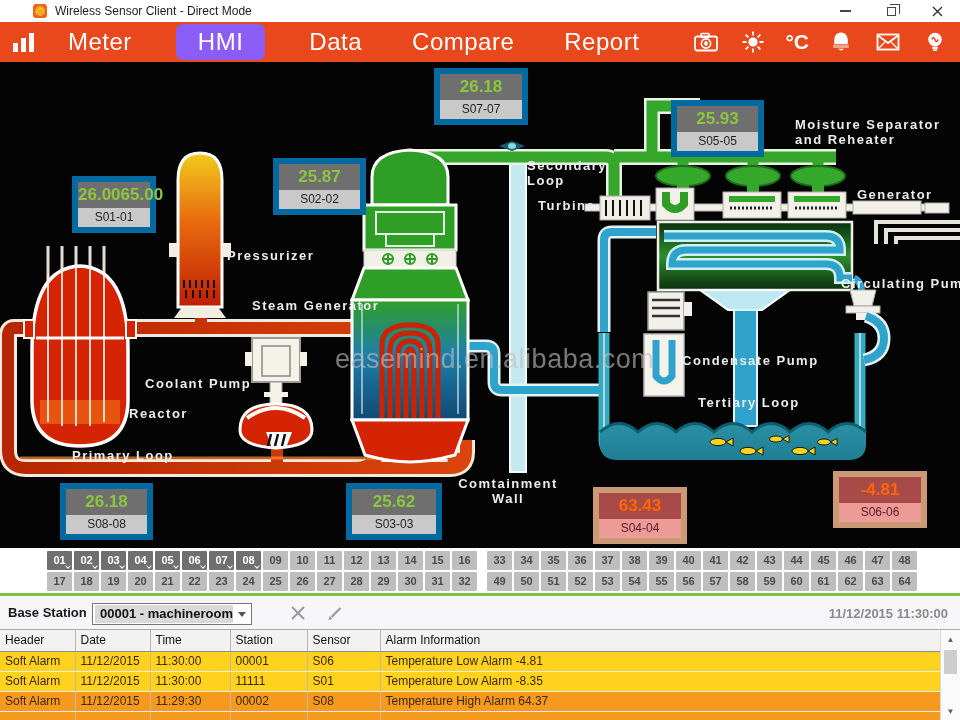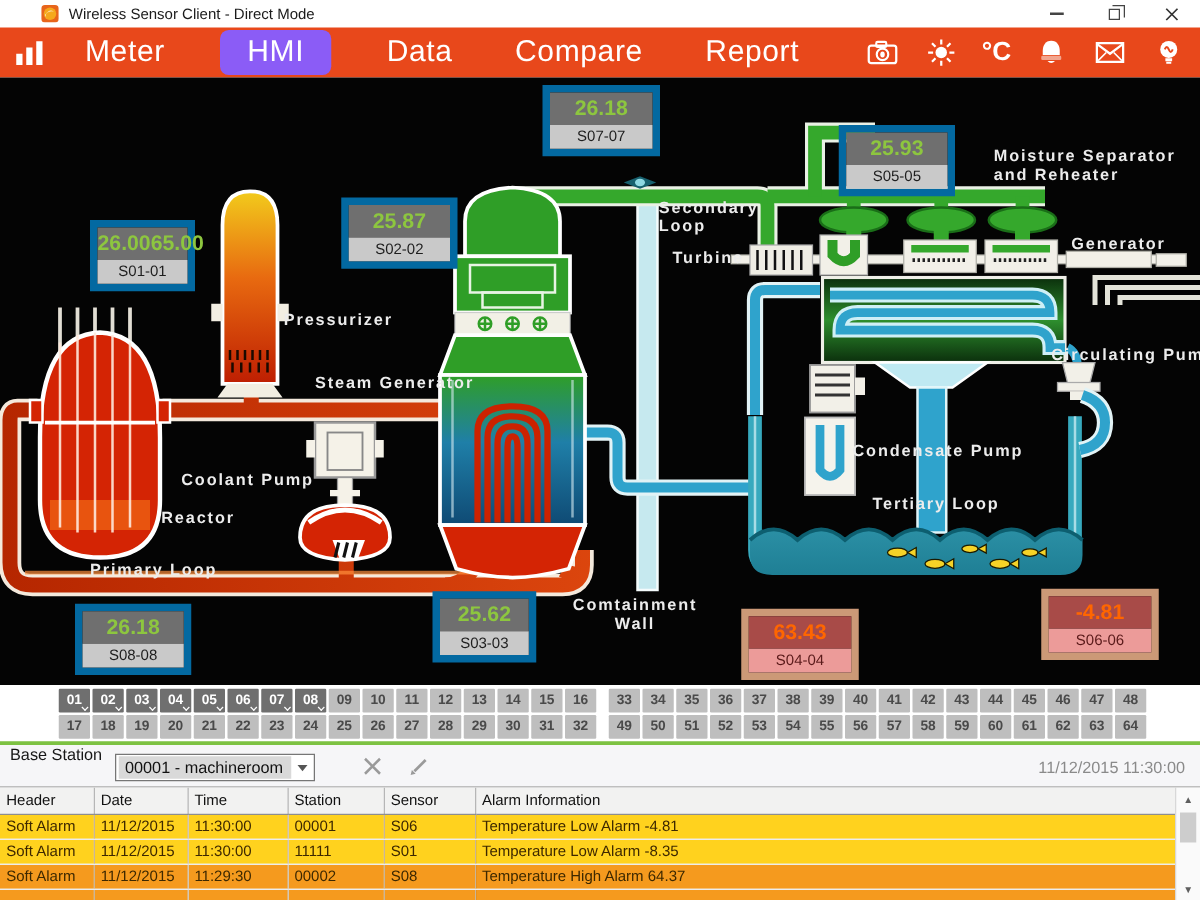--- a/index.html
+++ b/index.html
@@ -56,21 +56,21 @@
   .gblock.left { left:47px; } .gblock.right { left:487px; }
   .grow { display:flex; gap:2px; margin-bottom:2px; }
   .gcell { position:relative; width:25px; height:19px; background:#BEBEBE; color:#4A4A4A;
     font-size:11px; font-weight:bold; text-align:center; line-height:19px; border-radius:1px; }
   .gcell.sel { background:#6F6F6F; color:#fff; }
   .tick { position:absolute; right:2px; bottom:2px; width:4px; height:4px;
     border-right:1.4px solid #fff; border-bottom:1.4px solid #fff; transform:rotate(45deg); }
 
   
   .basebar { position:absolute; left:0; top:593px; width:960px; height:36px; background:#F6F6F8;
-    border-top:3px solid #7DC242; display:flex; align-items:flex-start; }
+    border-top:3px solid #7DC242; display:flex; align-items:center;font-weight:bold; }
   .bs-label { font-size:13px; color:#161616; margin-left:8px; }
   .combo { position:absolute; left:92px; top:7px; width:160px; height:22px; border:1px solid #767676;
     background:#fff; display:flex; align-items:center; }
   .combo-val { flex:1; height:18px; margin:1px 0 1px 2px; background:#D9D9D9; font-size:13px;
     line-height:18px; padding-left:5px; color:#111; }
   .combo-arrow { width:18px; display:flex; align-items:center; justify-content:center; }
   .combo-arrow i { width:0; height:0; border-left:4px solid transparent; border-right:4px solid transparent;
     border-top:5px solid #555; }
   .bs-tool { position:absolute; top:8px; }
   .bs-x { left:289px; } .bs-pencil { left:326px; }
@@ -385,20 +385,21 @@
           <path d="M382 356 V283 Q382 263 410 263 Q438 263 438 283 V356"></path>
           <path d="M390 356 V288 Q390 271 410 271 Q430 271 430 288 V356"></path>
           <path d="M398 356 V293 Q398 279 410 279 Q422 279 422 293 V356"></path>
           <path d="M406 356 V296 Q406 287 410 287 Q414 287 414 296 V356"></path>
         </g>
         <path d="M362 242 V352 M458 242 V352" stroke="#D8ECF2" stroke-width="2" opacity=".6"></path>
         <path d="M352 358 H468 L455 393 Q430 400 410 400 Q390 400 365 393 Z" fill="#D42404" stroke="#FFF" stroke-width="3"></path>
       </g>
     </svg>
 
+    <div class="watermark">easemind.en.alibaba.com</div>
 
     <div class="hlbl" style="left:795px;top:55px">
       <div>Moisture Separator</div>
         <div>and Reheater</div>
       </div>
     <div class="hlbl" style="left:857px;top:125px">Generator</div>
     <div class="hlbl" style="left:527px;top:96px">
       <div>Secondary</div>
         <div>Loop</div>
       </div>
@@ -433,21 +434,21 @@
         <span class="v">26.00</span>
         <span class="vdiv"></span>
         <span class="v">65.00</span>
       </div>
       <div class="sl">S01-01</div>
     </div>
     <div class="sensor" style="left:60px;top:421px;width:93px">
       <div class="sv">26.18</div>
       <div class="sl">S08-08</div>
     </div>
-    <div class="sensor" style="left:346px;top:411px;width:83px">
+    <div class="sensor" style="left:346px;top:421px;width:96px">
       <div class="sv">25.62</div>
       <div class="sl">S03-03</div>
     </div>
     <div class="sensor alarm" style="left:593px;top:425px;width:94px">
       <div class="sv">63.43</div>
       <div class="sl">S04-04</div>
     </div>
     <div class="sensor alarm" style="left:833px;top:409px;width:94px">
       <div class="sv">-4.81</div>
       <div class="sl">S06-06</div>

